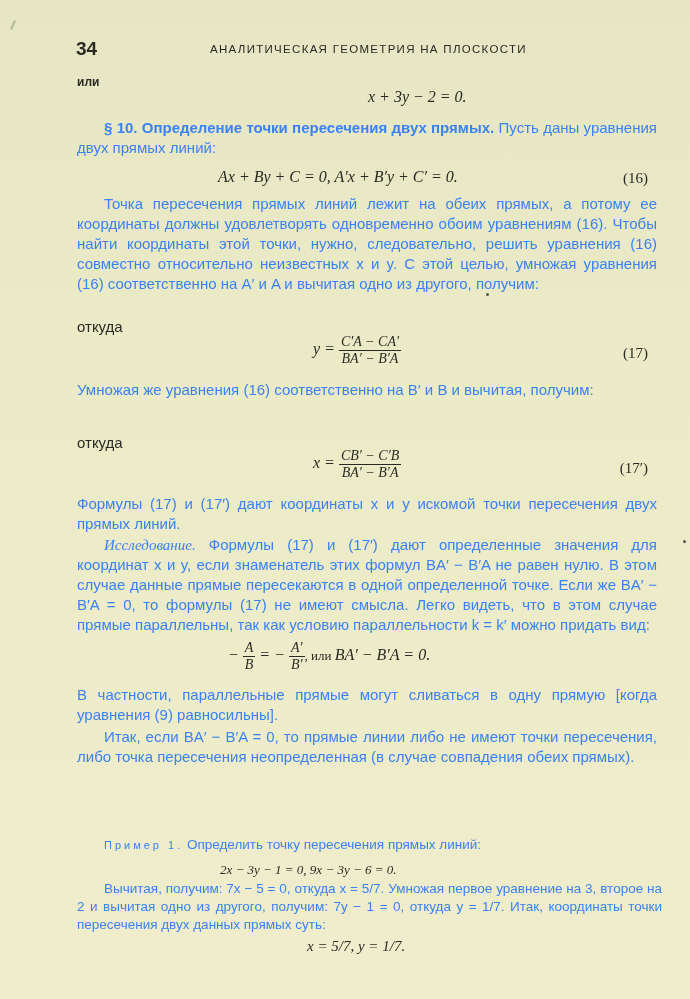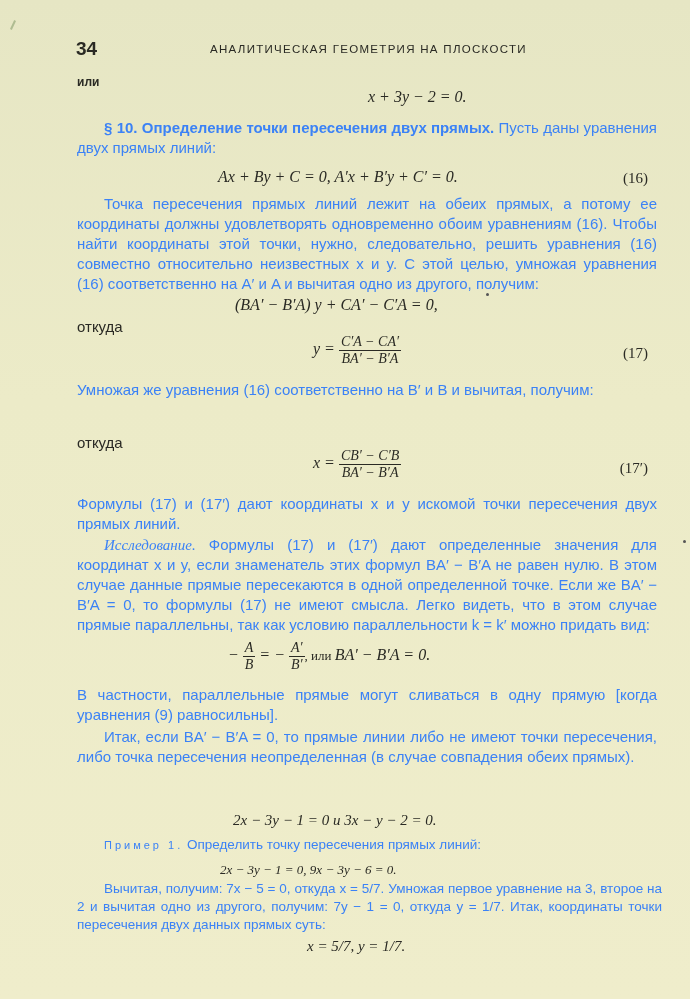--- a/index.html
+++ b/index.html
@@ -44,21 +44,20 @@
     <span class="bold">§ 10. Определение точки пересечения двух прямых.</span>
     <span>Пусть даны уравнения двух прямых линий:</span>
   </div>
 
   <div class="eq" style="left:218px;top:168px;">Ax + By + C = 0,   A′x + B′y + C′ = 0.</div>
   <div class="eqnum" style="top:170px;">(16)</div>
 
   <div class="para indent" style="top:194px;">Точка пересечения прямых линий лежит на обеих прямых, а потому ее координаты должны удовлетворять одновременно обоим уравнениям (16). Чтобы найти координаты этой точки, нужно, следовательно, решить уравнения (16) совместно относительно неизвестных x и y. С этой целью, умножая уравнения (16) соответственно на A′ и A и вычитая одно из другого, получим:</div>
   <div class="dot" style="left:486px;top:293px;"></div>
 
-  <div class="eq" style="left:235px;top:296px;">(BA′ − B′A) y + CA′ − C′A = 0,</div>
 
   <div class="abs" style="left:77px;top:318px;font-size:15px;font-family:'Liberation Sans',sans-serif;">откуда</div>
   <div class="eq" style="left:313px;top:334px;">
     <span>y =</span>
     <span class="frac">
       <span class="num">C′A − CA′</span>
       <span class="den">BA′ − B′A</span>
     </span>
   </div>
   <div class="eqnum" style="top:345px;">(17)</div>
@@ -95,19 +94,18 @@
     </span><span style="font-style:normal;font-size:13px;">,  или  </span><span>BA′ − B′A = 0.</span>
   </div>
 
   <div class="para" style="top:685px;">В частности, параллельные прямые могут сливаться в одну прямую [когда уравнения (9) равносильны].</div>
 
   <div class="para indent" style="top:727px;">Итак, если BA′ − B′A = 0, то прямые линии либо не имеют точки пересечения, либо точка пересечения неопределенная (в случае совпадения обеих прямых).</div>
 
   <div class="para indent small" style="top:836px;">
     <span class="spaced">Пример 1.</span><span> Определить точку пересечения прямых линий:</span>
   </div>
-  <div class="eq" style="left:233px;top:812px;font-size:15px;">2x − 3y − 1 = 0   и   3x − y − 2 = 0.</div>
 
   <div class="eq" style="left:220px;top:862px;font-size:13px;">2x − 3y − 1 = 0,   9x − 3y − 6 = 0.</div>
 
   <div class="para indent small" style="top:880px;width:585px;">Вычитая, получим: 7x − 5 = 0, откуда x = 5/7. Умножая первое уравнение на 3, второе на 2 и вычитая одно из другого, получим: 7y − 1 = 0, откуда y = 1/7. Итак, координаты точки пересечения двух данных прямых суть:</div>
   <div class="eq" style="left:307px;top:938px;font-size:15px;">x = 5/7,  y = 1/7.</div>
 </div>
 
 </body></html>

